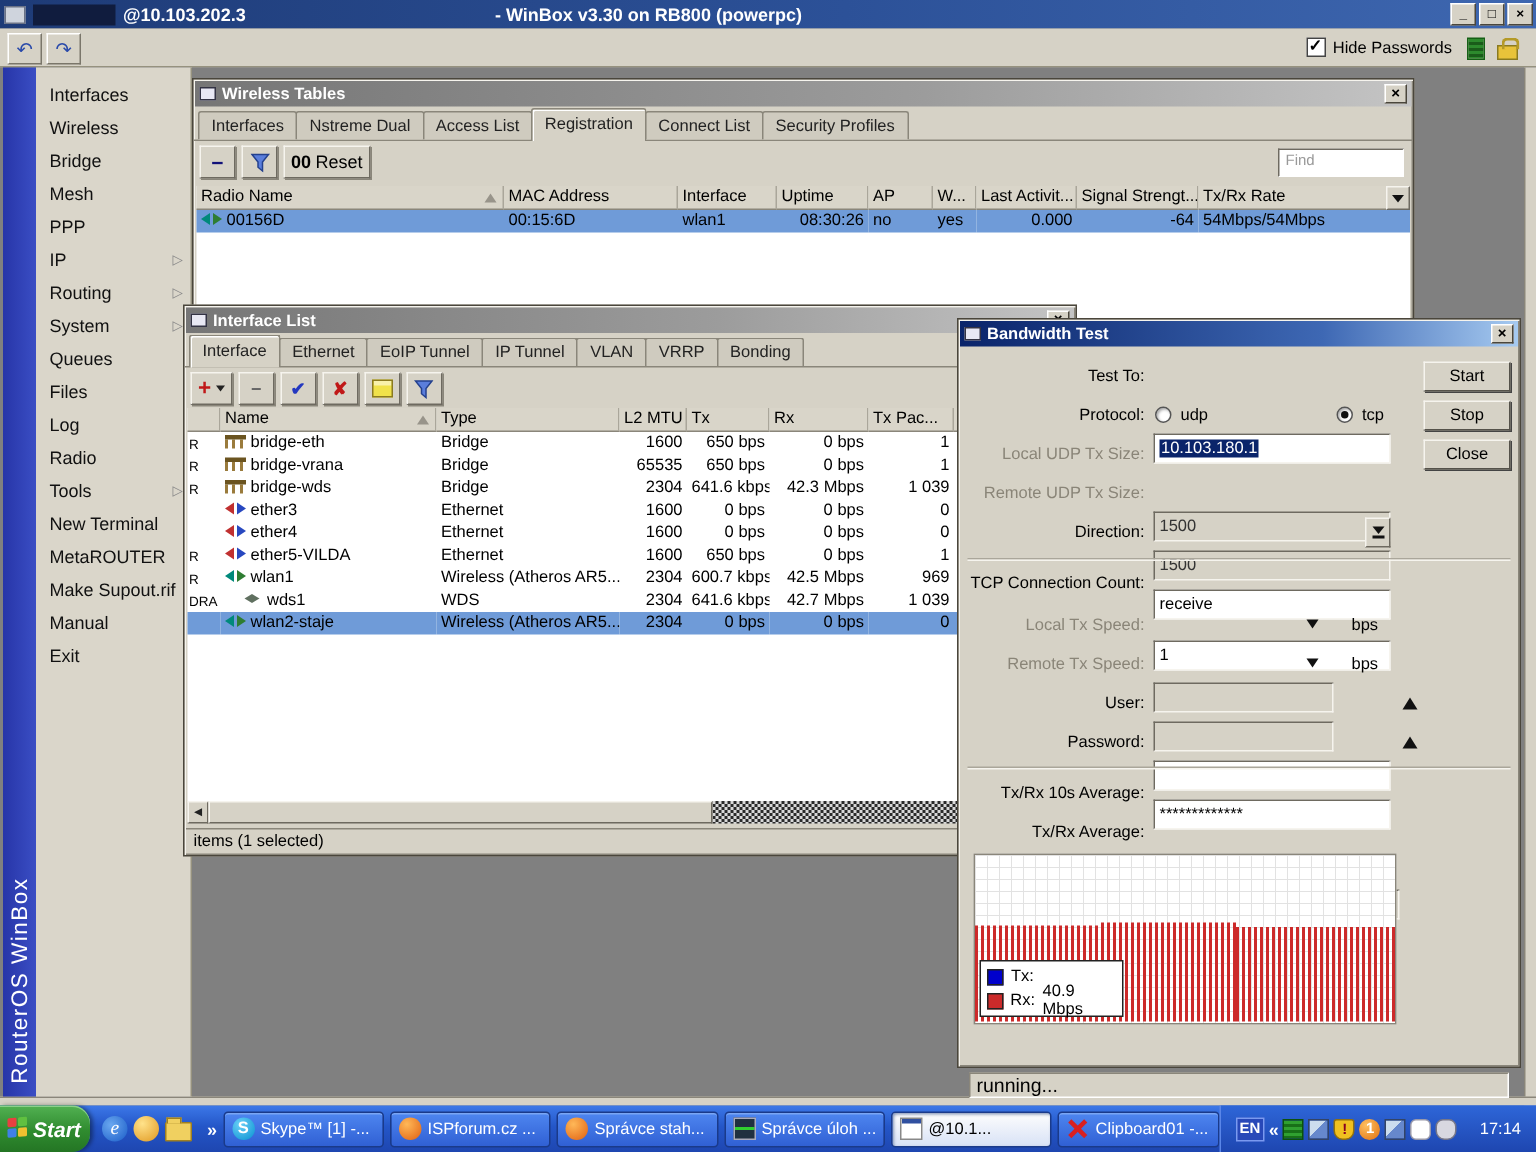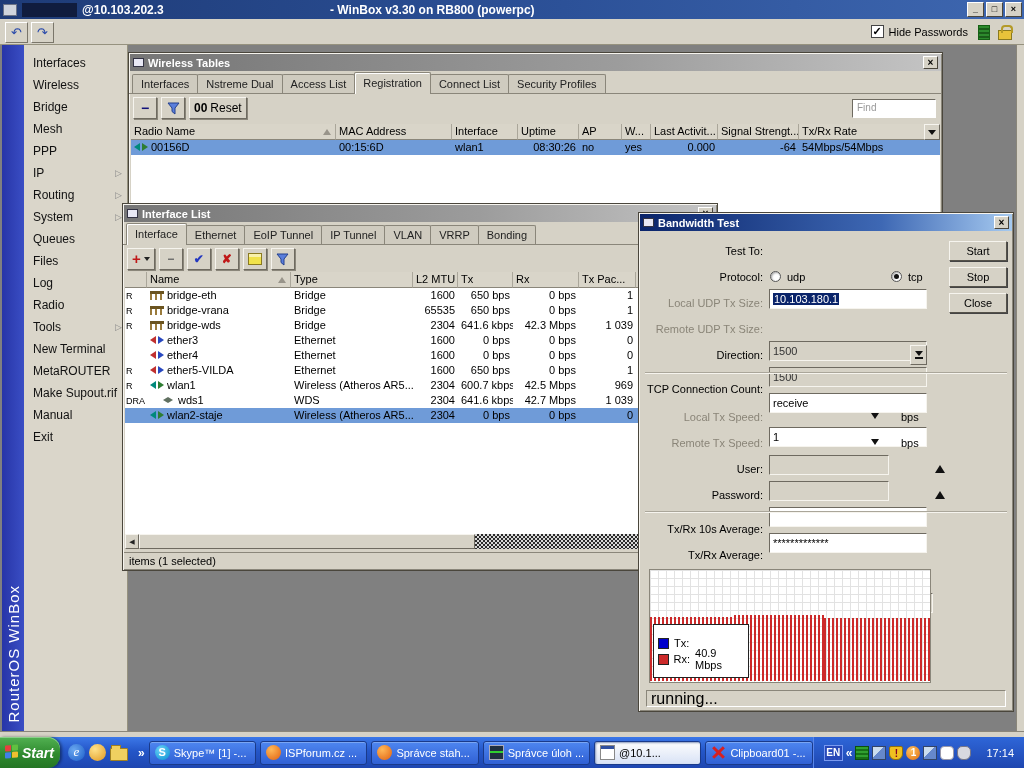--- a/index.html
+++ b/index.html
@@ -90,24 +90,24 @@
 .combo .bar{width:8px;height:2px;background:#111;}
 .upa{position:absolute;width:0;height:0;border-left:5px solid transparent;border-right:5px solid transparent;border-bottom:8px solid #111;}
 .rad{position:absolute;width:11px;height:11px;border-radius:50%;background:#fff;border:1px solid #555;box-shadow:inset 1px 1px 2px #aaa;}
 .rad i{position:absolute;left:2px;top:2px;width:5px;height:5px;border-radius:50%;background:#111;display:none;}
 .rad.on i{display:block;}
 .rlbl{position:absolute;font-size:11px;line-height:13px;}
 .bbtn{position:absolute;left:310px;width:58px;height:20px;background:#D6D2C6;border:1px solid;border-color:#f6f4ee #55524a #55524a #f6f4ee;box-shadow:1px 1px 0 #444;text-align:center;line-height:18px;font-size:11px;}
 .divid{position:absolute;left:6px;right:6px;height:2px;border-top:1px solid #aaa69a;border-bottom:1px solid #f6f4ee;}
 .chart{position:absolute;left:10px;top:356px;width:282px;height:114px;background:#fff;border:1px solid #8a867a;background-image:linear-gradient(#e2e2e2 1px,transparent 1px),linear-gradient(90deg,#e2e2e2 1px,transparent 1px);background-size:8px 8px;}
 .bars{position:absolute;bottom:1px;background:repeating-linear-gradient(90deg,#cc2a2a 0 2px,rgba(255,255,255,0) 2px 4px);}
-.legend{position:absolute;left:3px;bottom:4px;width:96px;background:#fff;border:1px solid #222;padding:10px 4px;z-index:3;}
+.legend{position:absolute;left:3px;bottom:4px;width:96px;background:#fff;border:1px solid #222;padding:2px 4px;z-index:3;}
 .lrow{display:flex;align-items:center;gap:5px;height:16px;font-size:11px;}
 .sw{width:11px;height:11px;border:1px solid #222;}
-.runbar{position:absolute;left:7px;right:7px;top:477px;height:17px;background:#D6D2C6;border:1px solid;border-color:#8a867a #fff #fff #8a867a;line-height:15px;padding-left:4px;font-size:16px;}
+.runbar{position:absolute;left:7px;right:7px;top:502px;height:17px;background:#D6D2C6;border:1px solid;border-color:#8a867a #fff #fff #8a867a;line-height:15px;padding-left:4px;font-size:13px;}
 
 .taskbar{position:absolute;left:0;top:737px;width:1024px;height:31px;background:linear-gradient(#3C78E8,#2456C8 45%,#1E46B0);display:flex;align-items:center;}
 .startbtn{width:60px;height:31px;background:linear-gradient(#52B152,#2F8B2F 55%,#247524);border-radius:0 12px 12px 0;color:#fff;font-weight:bold;font-style:italic;font-size:14px;display:flex;align-items:center;gap:4px;padding:0 10px 0 5px;box-shadow:inset 0 1px 0 #8ad08a,2px 0 3px #0006;}
 .flag{width:15px;height:15px;display:grid;grid-template-columns:6px 6px;grid-template-rows:6px 6px;gap:1px;transform:skewY(-5deg);}
 .flag i{border-radius:1px;}
 .ql{display:flex;gap:4px;margin-left:8px;align-items:center;}
 .qico{width:17px;height:17px;border-radius:50%;}
 .ie{background:radial-gradient(circle at 35% 35%,#6aa8f0,#1a5cc8);color:#fff;font-size:13px;text-align:center;line-height:16px;font-family:"Liberation Serif",serif;font-style:italic;}
 .ball{background:radial-gradient(circle at 35% 30%,#ffe28a,#e09820);}
 .fold{width:18px;height:13px;background:#f0d060;border:1px solid #a08020;border-radius:1px;position:relative;margin-top:3px;}

